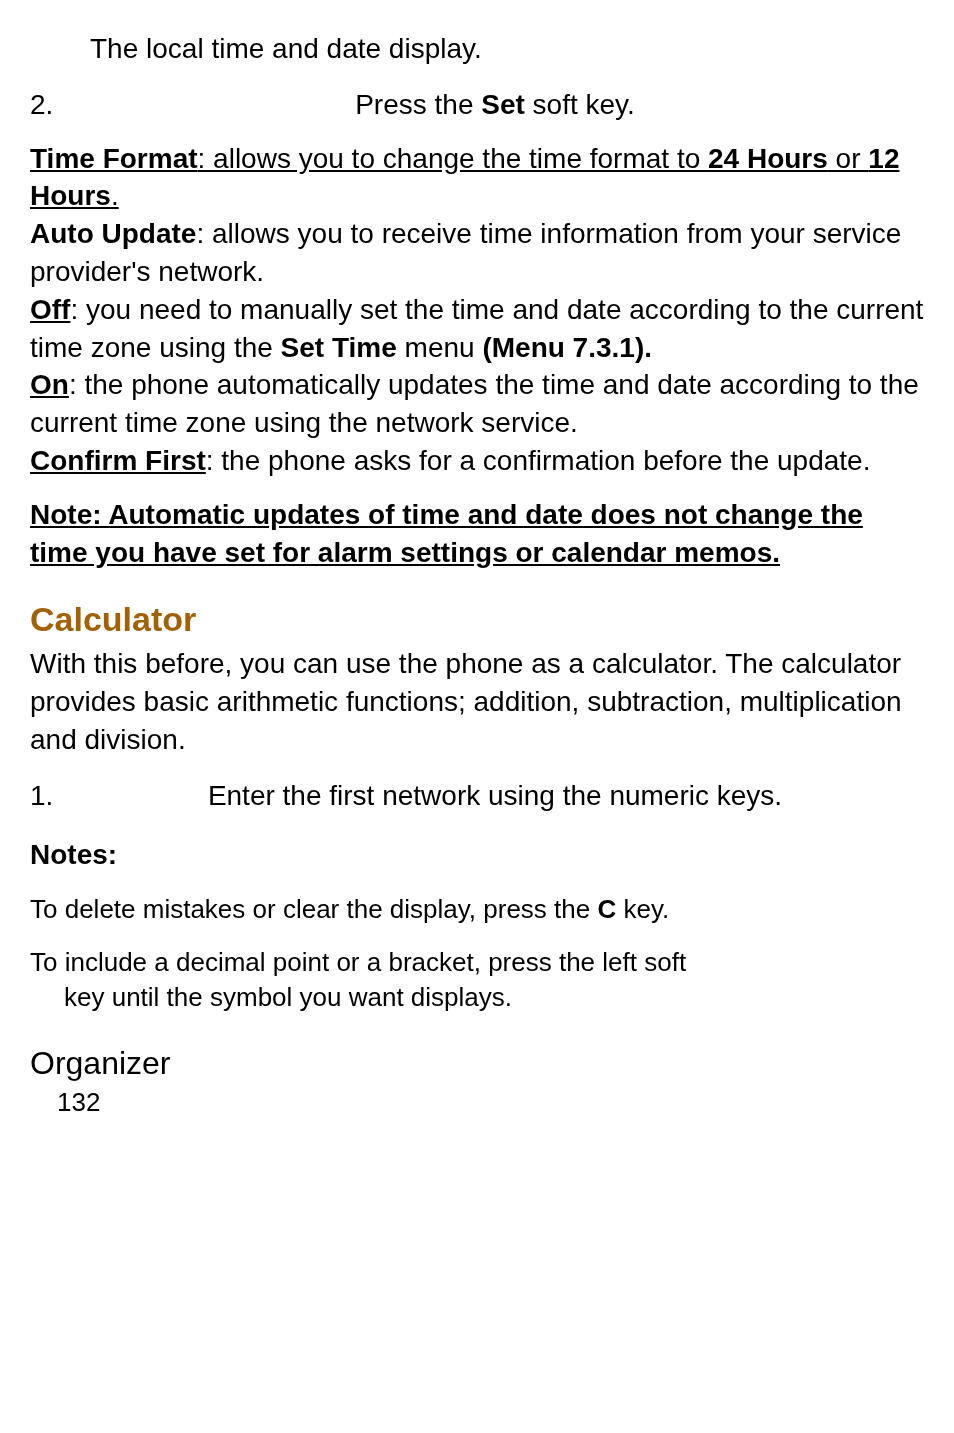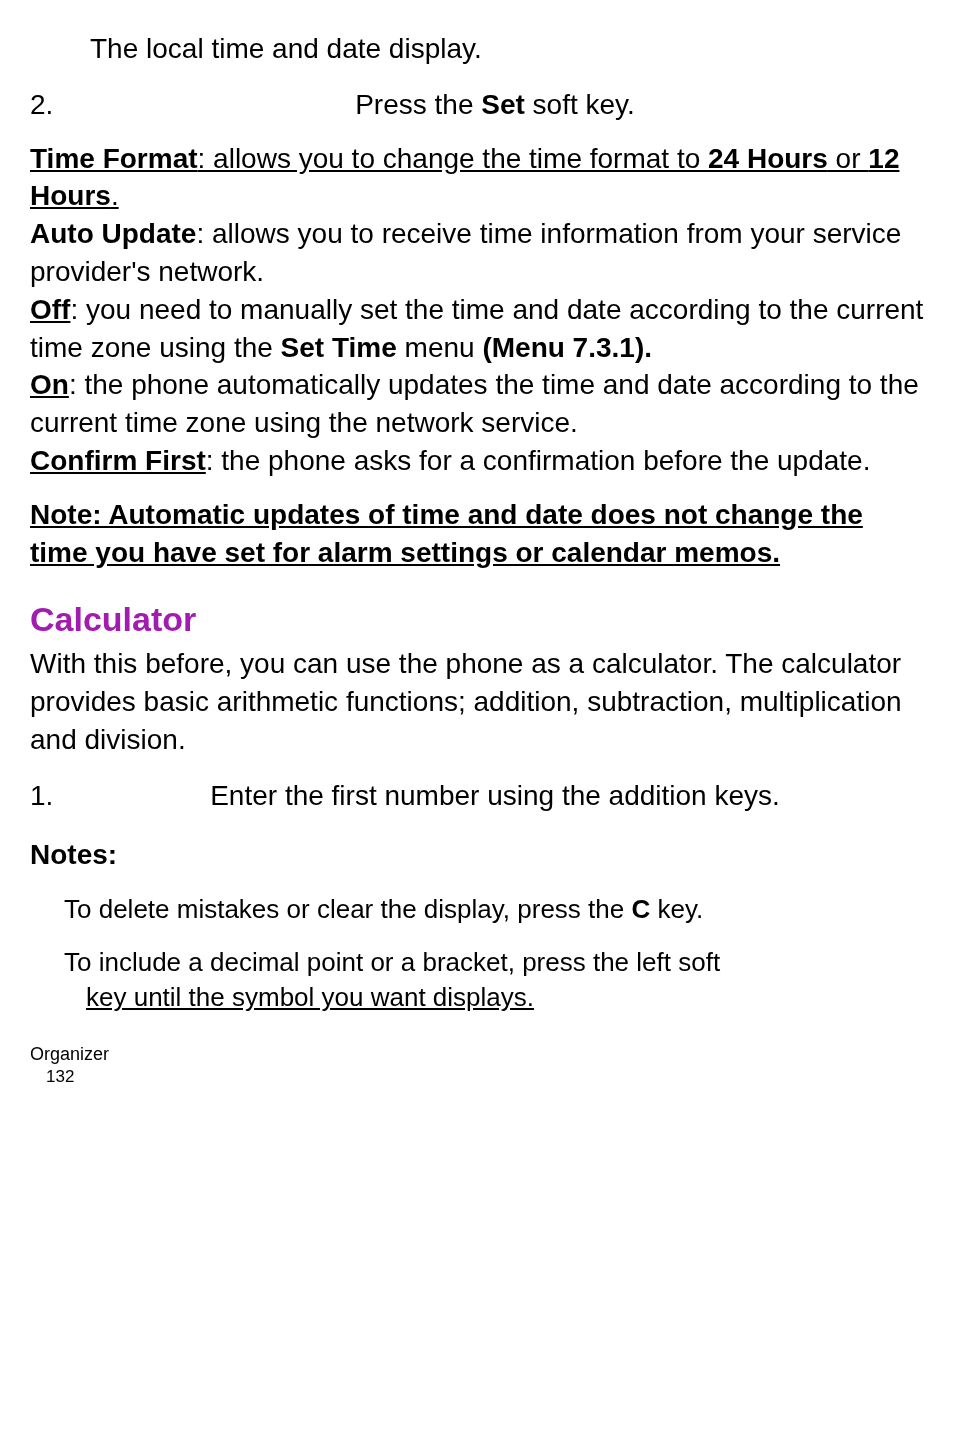--- a/index.html
+++ b/index.html
@@ -31,48 +31,46 @@
       text-decoration: underline;
     }
     .bold {
       font-weight: bold;
     }
     .underline {
       text-decoration: underline;
       font-weight: bold;
     }
     .section-heading {
-      color: #a21caf;
+      color: #a16207;
       font-family: Arial, Helvetica, sans-serif;
       font-weight: bold;
       font-size: 34px;
       margin-top: 26px;
       margin-bottom: 2px;
     }
     .notes-heading {
       font-weight: bold;
       margin-top: 22px;
     }
     .note-item {
-      margin-left: 34px;
       margin-top: 18px;
       font-size: 26px;
     }
     .note-item-cont {
-      margin-left: 56px;
+      margin-left: 34px;
       font-size: 26px;
-      text-decoration: underline;
     }
     .footer-label {
       margin-top: 26px;
-      font-size: 18px;
+      font-size: 32px;
     }
     .footer-page {
-      margin-left: 16px;
-      font-size: 17px;
+      margin-left: 27px;
+      font-size: 26px;
     }
   </style>
 </head>
 <body>
 
 <div class="indent">The local time and date display.</div>
 
 <div class="step">
   <div class="step-num">2.</div>
   <div class="step-text">
@@ -101,21 +99,21 @@
 </div>
 
 <div class="para bold">Note:  Automatic updates of time and date does not change the time you have set for alarm settings or calendar memos.</div>
 
 <div class="section-heading">Calculator</div>
 
 <div>With this before, you can use the phone as a calculator. The calculator provides basic arithmetic functions; addition, subtraction, multiplication and division.</div>
 
 <div class="step">
   <div class="step-num">1.</div>
-  <div class="step-text">Enter the first number using the addition keys.</div>
+  <div class="step-text">Enter the first network using the numeric keys.</div>
 </div>
 
 <div class="notes-heading">Notes:</div>
 
 <div class="note-item">
   <span>To delete mistakes or clear the display, press the </span><span class="bold">C</span><span> key.</span>
 </div>
 
 <div class="note-item">To include a decimal point or a bracket, press the left soft</div>
 <div class="note-item-cont">key until the symbol you want displays.</div>

